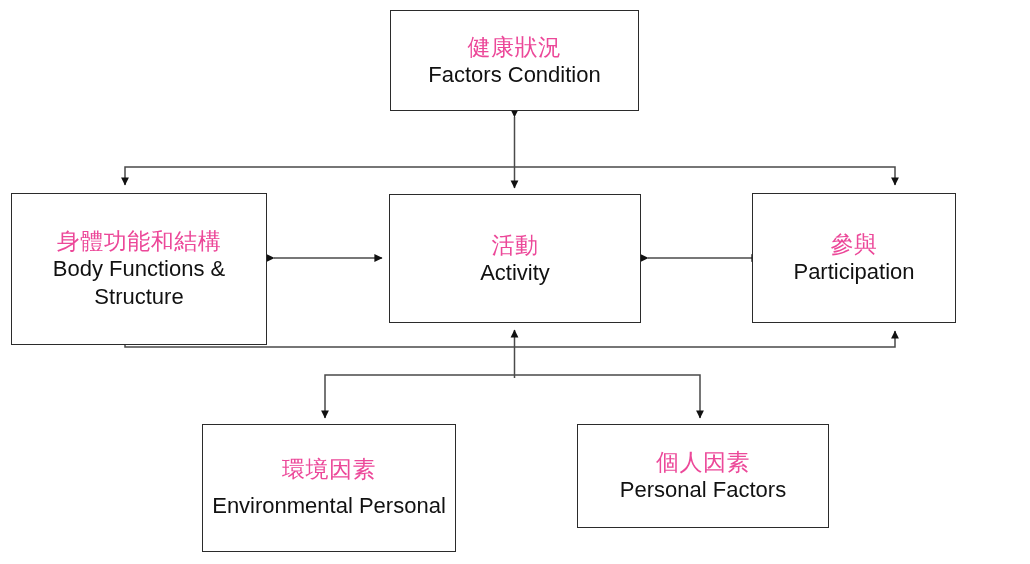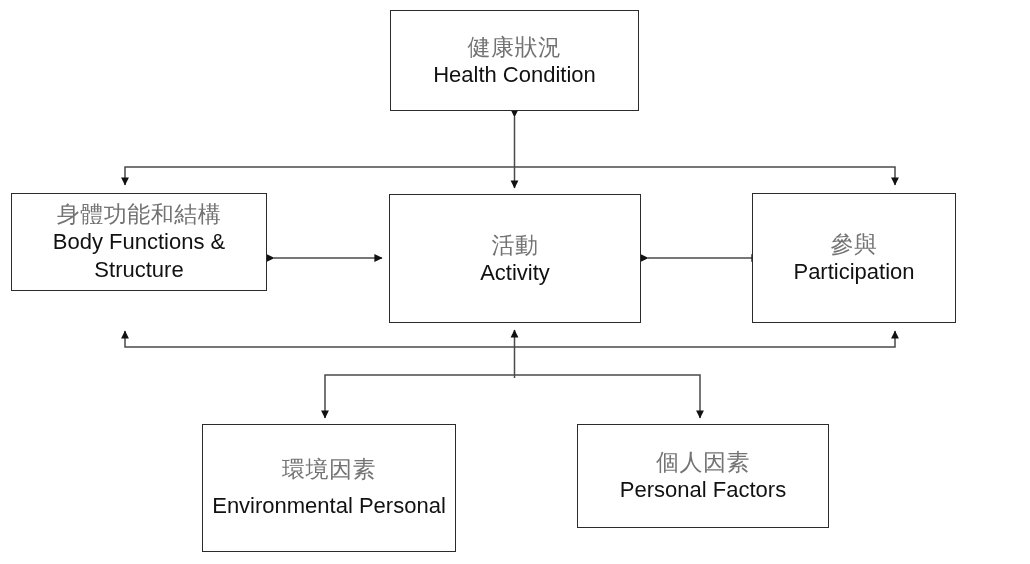--- a/index.html
+++ b/index.html
@@ -33,33 +33,33 @@
     background: #ffffff;
     display: flex;
     flex-direction: column;
     align-items: center;
     justify-content: center;
     text-align: center;
     line-height: 1.16;
   }
   .cjk {
     font-size: 23px;
-    color: #737373;
+    color: #ec4899;
     letter-spacing: 0.5px;
     white-space: nowrap;
   }
   .en {
     font-size: 22px;
     color: #111111;
     margin-top: 1px;
     padding: 0 6px;
   }
   
   #node-health       { left: 390px; top: 10px;  width: 249px; height: 101px; }
-  #node-body         { left: 11px;  top: 193px; width: 256px; height: 98px; }
+  #node-body         { left: 11px;  top: 193px; width: 256px; height: 152px; }
   #node-activity     { left: 389px; top: 194px; width: 252px; height: 129px; }
   #node-participation{ left: 752px; top: 193px; width: 204px; height: 130px; }
   #node-environment  { left: 202px; top: 424px; width: 254px; height: 128px; gap: 8px; }
   #node-personal     { left: 577px; top: 424px; width: 252px; height: 104px; }
 
   #node-body .en { line-height: 1.25; }
   #node-environment .en { line-height: 1.25; }
 </style>
 </head>
 <body>
@@ -89,21 +89,21 @@
       <line x1="514.5" y1="378" x2="514.5" y2="330" marker-end="url(#arrowhead)"></line>
 
       <path d="M514.5 375 L325 375 L325 418" marker-end="url(#arrowhead)"></path>
       <path d="M514.5 375 L700 375 L700 418" marker-end="url(#arrowhead)"></path>
 
     </g>
   </svg>
 
   <div class="node" id="node-health">
     <div class="cjk">健康狀況</div>
-    <div class="en">Health Condition</div>
+    <div class="en">Factors Condition</div>
   </div>
 
   <div class="node" id="node-body">
     <div class="cjk">身體功能和結構</div>
     <div class="en">Body Functions &amp; Structure</div>
   </div>
 
   <div class="node" id="node-activity">
     <div class="cjk">活動</div>
     <div class="en">Activity</div>

